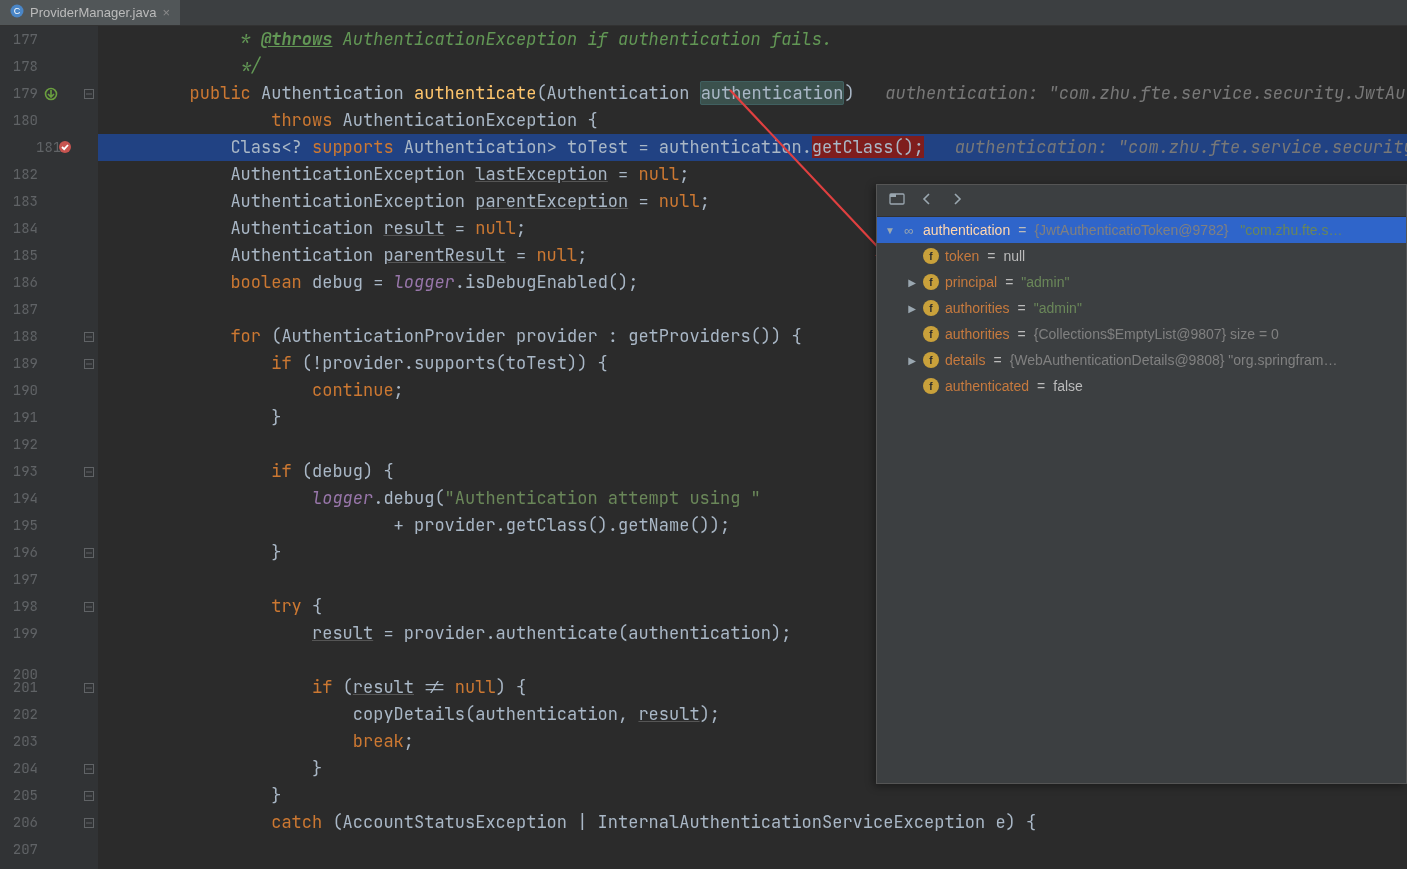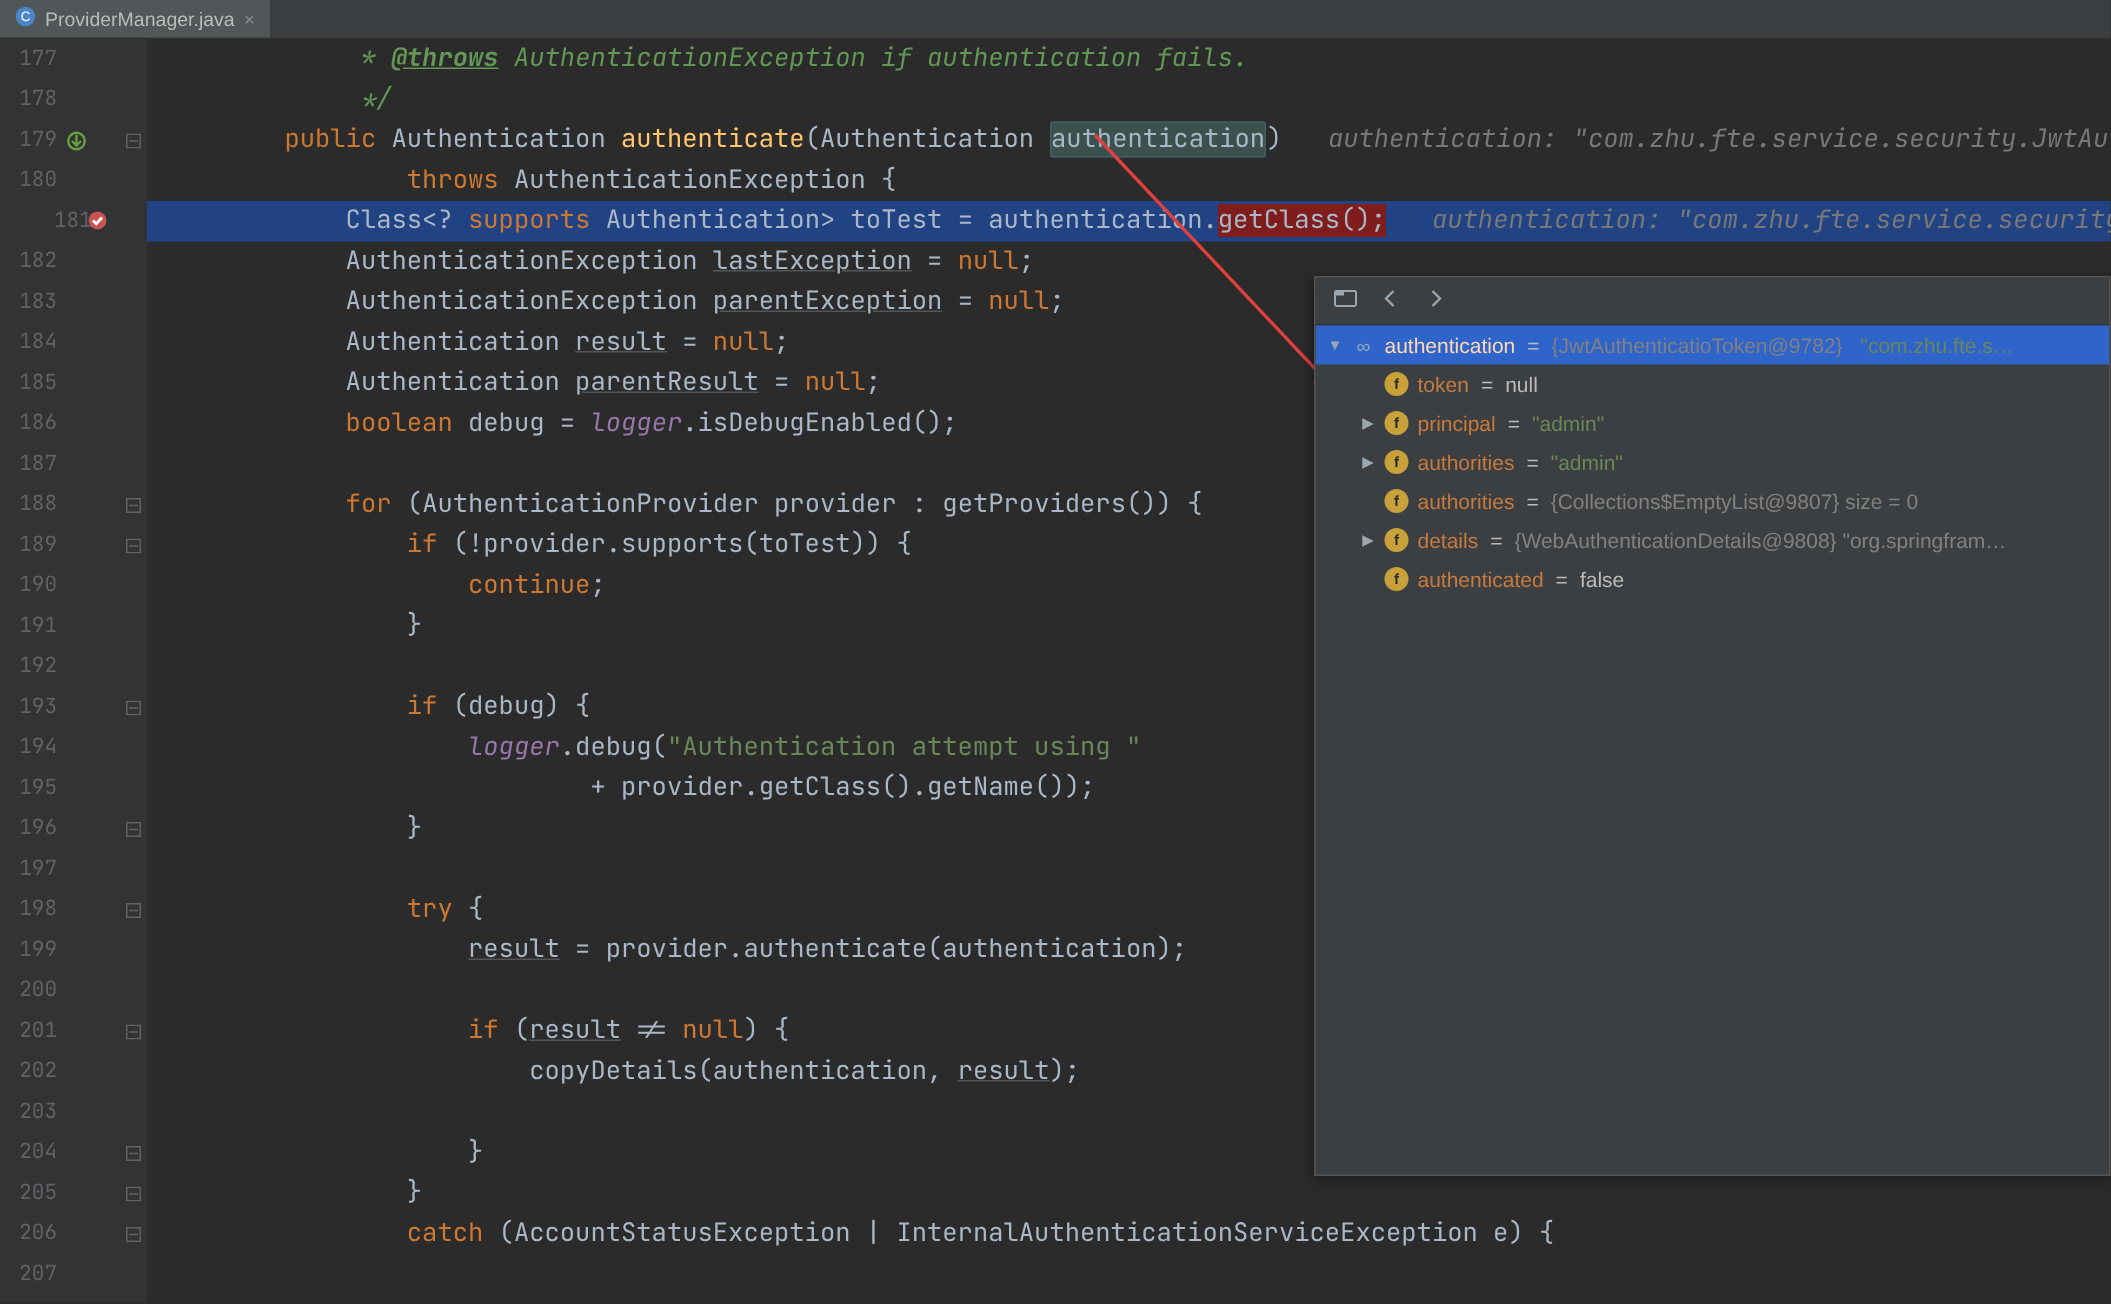--- a/index.html
+++ b/index.html
@@ -108,21 +108,21 @@
     <div class="lineno" style="top: 355px;">190</div>
     <div class="lineno" style="top: 382px;">191</div>
     <div class="lineno" style="top: 409px;">192</div>
     <div class="lineno" style="top: 436px;">193</div>
     <div class="lineno" style="top: 463px;">194</div>
     <div class="lineno" style="top: 490px;">195</div>
     <div class="lineno" style="top: 517px;">196</div>
     <div class="lineno" style="top: 544px;">197</div>
     <div class="lineno" style="top: 571px;">198</div>
     <div class="lineno" style="top: 598px;">199</div>
-    <div class="lineno" style="top: 625px;">200</div>
+    <div class="lineno" style="top: 639px;">200</div>
     <div class="lineno" style="top: 652px;">201</div>
     <div class="lineno" style="top: 679px;">202</div>
     <div class="lineno" style="top: 706px;">203</div>
     <div class="lineno" style="top: 733px;">204</div>
     <div class="lineno" style="top: 760px;">205</div>
     <div class="lineno" style="top: 787px;">206</div>
     <div class="lineno" style="top: 814px;">207</div>
     <svg class="fold" viewBox="0 0 10 10" style="left: 84px; top: 63px;">
       <rect x="0.5" y="0.5" width="9" height="9"></rect>
       <line x1="2" y1="5" x2="8" y2="5"></line>
@@ -185,20 +185,21 @@
     <div class="codeline" style="top: 432px;">                <span class="kw">if </span><span>(debug) {</span></div>
     <div class="codeline" style="top: 459px;">                    <span class="fld">logger</span><span>.debug(</span><span class="str">"Authentication attempt using "</span></div>
     <div class="codeline" style="top: 486px;">                            <span>+ provider.getClass().getName());</span></div>
     <div class="codeline" style="top: 513px;">                <span>}</span></div>
     <div class="codeline" style="top: 540px;">    </div>
     <div class="codeline" style="top: 567px;">                <span class="kw">try </span><span>{</span></div>
     <div class="codeline" style="top: 594px;">                    <span class="u">result</span><span> = provider.authenticate(authentication);</span></div>
     <div class="codeline" style="top: 621px;">    </div>
     <div class="codeline" style="top: 648px;">                    <span class="kw">if </span><span>(</span><span class="u">result</span><span> != </span><span class="kw">null</span><span>) {</span></div>
     <div class="codeline" style="top: 675px;">                        <span>copyDetails(authentication, </span><span class="u">result</span><span>);</span></div>
+    <div class="codeline" style="top: 702px;">                        <span class="kw">break</span><span>;</span></div>
     <div class="codeline" style="top: 729px;">                    <span>}</span></div>
     <div class="codeline" style="top: 756px;">                <span>}</span></div>
     <div class="codeline" style="top: 783px;">                <span class="kw">catch </span><span>(AccountStatusException | InternalAuthenticationServiceException e) {</span></div>
   </div>
 
 <svg class="arrow-overlay" style="left:720px; top:80px; width:200px; height:200px;">
   <defs>
       <marker id="ah" viewBox="0 0 10 10" refX="9" refY="5" markerWidth="7" markerHeight="7" orient="auto">
     <path d="M0,0 L10,5 L0,10 z" fill="#e04040"></path>
       </marker>

